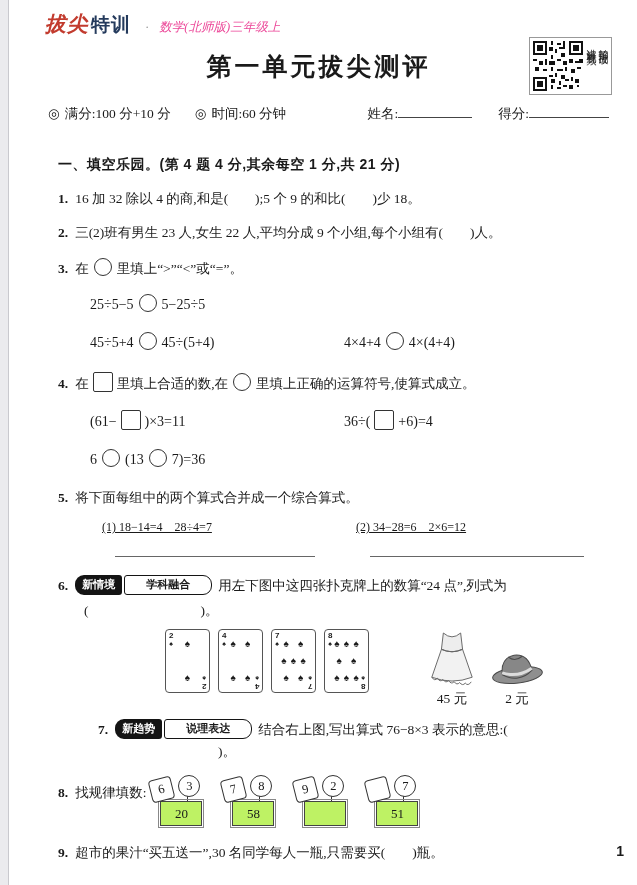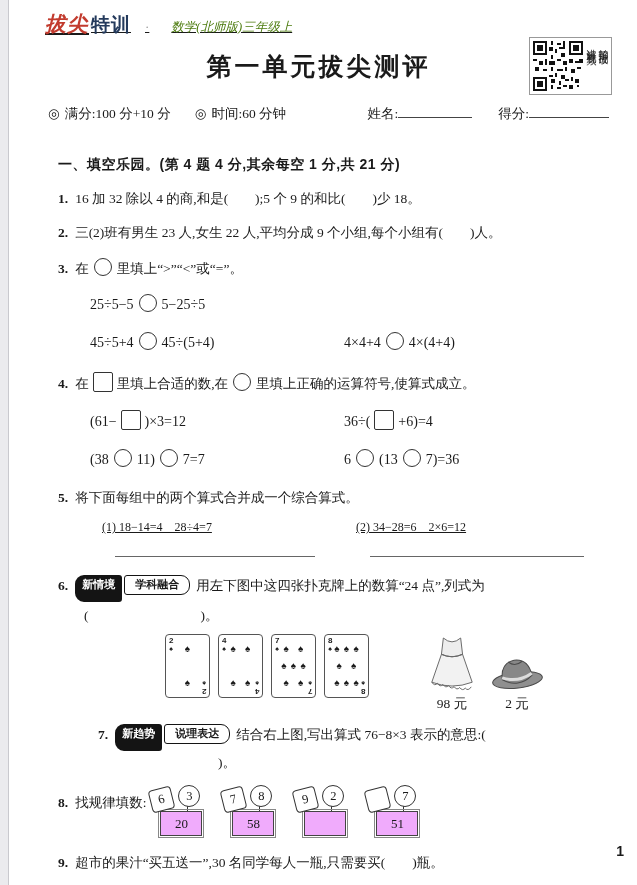--- a/index.html
+++ b/index.html
@@ -1,27 +1,27 @@
 <!DOCTYPE html>
 <html><head>
 <meta charset="utf-8">
 <style>
   html,body{margin:0;padding:0;background:#fff;}
   .page{position:relative;width:637px;height:885px;background:#ffffff;overflow:hidden;
         font-family:"Liberation Serif","DejaVu Serif",serif;color:#1a1a1a;}
   .edge-strip{position:absolute;left:0;top:0;width:8px;height:100%;background:#ebebee;border-right:1px solid #c9c9ce;}
 
   
-  .logo-row{position:absolute;left:45px;top:10px;display:flex;align-items:baseline;text-decoration:underline;}
+  .logo-row{position:absolute;left:45px;top:10px;display:flex;align-items:baseline;}
   .logo-red{font-family:"Liberation Sans","DejaVu Sans",sans-serif;font-weight:bold;font-style:italic;
             font-size:21px;color:#c23b2e;letter-spacing:1px;}
   .logo-dark{font-family:"Liberation Sans","DejaVu Sans",sans-serif;font-weight:bold;
              font-size:19px;color:#243a5c;margin-left:2px;letter-spacing:1px;}
   .logo-dot{color:#999;margin:0 10px 0 14px;font-size:13px;}
-  .edition{font-size:12.5px;color:#4d7c0f;font-style:italic;margin-left:12px;}
+  .edition{font-size:12.5px;color:#ec4899;font-style:italic;}
   .page-title{position:absolute;left:0;top:50px;width:100%;text-align:center;font-size:25px;
               font-weight:bold;letter-spacing:3px;}
   .qr-panel{position:absolute;top:37px;right:25px;border:1px solid #999;background:#fff;
             padding:3px;display:flex;align-items:stretch;gap:3px;}
   .qr-captions{display:flex;gap:2px;}
   .qr-cap{writing-mode:vertical-rl;text-orientation:upright;font-size:10px;line-height:1;
           letter-spacing:2px;color:#222;font-family:"Liberation Sans","DejaVu Sans",sans-serif;}
 
   
   .info-bar{position:absolute;left:48px;right:28px;top:104px;display:flex;align-items:flex-end;
@@ -46,24 +46,24 @@
   .tok-b{display:inline-block;width:18px;height:18px;border:1.5px solid #333;border-radius:2px;
          vertical-align:-4px;margin:0 4px;background:#fff;}
   .pair-row{display:grid;grid-template-columns:254px auto;margin:2px 0 10px 44px;font-size:12px;text-decoration:underline;}
   .ans-lines{display:flex;margin:4px 0 18px 57px;}
   .ans-line{border-bottom:1.5px solid #666;height:10px;}
   .ans-line.l1{width:200px;}
   .ans-line.l2{width:214px;margin-left:55px;}
 
   
   .badge-solid{display:inline-block;background:#141414;color:#fff;border-radius:9px 3px 3px 9px;
-               padding:1px 7px 9px;font-size:11px;font-weight:bold;
+               padding:1px 7px 2px;font-size:11px;font-weight:bold;
                font-family:"Liberation Sans","DejaVu Sans",sans-serif;vertical-align:2px;}
   .badge-outline{display:inline-block;border:1.2px solid #141414;border-radius:3px 9px 9px 3px;
-               padding:0 10px 1px;font-size:11px;font-weight:bold;margin:0 6px 0 2px;
+               padding:0 21px 1px;font-size:11px;font-weight:bold;margin:0 6px 0 2px;
                font-family:"Liberation Sans","DejaVu Sans",sans-serif;vertical-align:2px;}
   .blank-gap{display:inline-block;width:112px;}
   .q6-blank{margin:2px 0 8px 26px;}
   .q7-close{margin:0 0 12px 160px;}
 
   
   .pics-row{display:flex;align-items:flex-start;margin:4px 0 10px 107px;}
   .cards{display:flex;gap:8px;}
   .card{position:relative;width:43px;height:62px;border:1px solid #555;border-radius:4px;background:#fff;}
   .corner{position:absolute;display:flex;flex-direction:column;align-items:center;line-height:1;
@@ -84,21 +84,21 @@
   .q8-label{white-space:nowrap;margin-top:8px;}
   .pgroups{display:flex;gap:12px;margin-left:4px;}
   .pgroup{position:relative;width:60px;height:52px;}
   .psquare{position:absolute;left:0;top:3px;width:21px;height:21px;border:1.5px solid #333;
            border-radius:4px;background:#fff;transform:rotate(-14deg);text-align:center;
            line-height:21px;font-size:12.5px;z-index:2;}
   .pcircle{position:absolute;left:28px;top:0;width:20px;height:20px;border:1.5px solid #333;
            border-radius:50%;background:#fff;text-align:center;line-height:20px;font-size:12.5px;z-index:2;}
   .pstem{position:absolute;left:37px;top:19px;height:7px;border-left:1.5px solid #333;}
   .pbox{position:absolute;left:10px;top:26px;width:40px;height:23px;border:1.2px solid #444;
-        outline:1px solid #888;outline-offset:1.5px;background:#f0abfc;text-align:center;
+        outline:1px solid #888;outline-offset:1.5px;background:#bef264;text-align:center;
         line-height:23px;font-size:13px;}
   .q9{margin-top:16px;}
 
   .page-num{position:absolute;right:13px;bottom:26px;font-family:"Liberation Sans","DejaVu Sans",sans-serif;
             font-weight:bold;font-size:14px;}
 </style>
 </head>
 <body>
 
 <div class="page">
@@ -211,25 +211,24 @@
     </div>
     <div class="expr-row" style="margin-bottom:19px;">
       <span class="expr"><span class="tok-x">45÷5+4</span><span class="tok-c"></span><span class="tok-x">45÷(5+4)</span></span>
       <span class="expr"><span class="tok-x">4×4+4</span><span class="tok-c"></span><span class="tok-x">4×(4+4)</span></span>
     </div>
 
     <div class="q" style="margin-bottom:16px;">
       <span class="qnum">4.</span><span class="expr"><span class="tok-x">在</span><span class="tok-b"></span><span class="tok-x">里填上合适的数,在</span><span class="tok-c"></span><span class="tok-x">里填上正确的运算符号,使算式成立。</span></span>
     </div>
     <div class="expr-row">
-      <span class="expr"><span class="tok-x">(61−</span><span class="tok-b"></span><span class="tok-x">)×3=12</span></span>
+      <span class="expr"><span class="tok-x">(61−</span><span class="tok-b"></span><span class="tok-x">)×3=11</span></span>
       <span class="expr"><span class="tok-x">36÷(</span><span class="tok-b"></span><span class="tok-x">+6)=4</span></span>
     </div>
     <div class="expr-row" style="margin-bottom:18px;">
-      <span class="expr"><span class="tok-x">(38</span><span class="tok-c"></span><span class="tok-x">11)</span><span class="tok-c"></span><span class="tok-x">7=7</span></span>
       <span class="expr"><span class="tok-x">6</span><span class="tok-c"></span><span class="tok-x">(13</span><span class="tok-c"></span><span class="tok-x">7)=36</span></span>
     </div>
 
     <div class="q" style="margin-bottom:10px;">
       <span class="qnum">5.</span><span>将下面每组中的两个算式合并成一个综合算式。</span>
     </div>
     <div class="pair-row">
       <span>(1) 18−14=4　28÷4=7</span>
       <span>(2) 34−28=6　2×6=12</span>
     </div>
@@ -338,21 +337,21 @@
         </div>
       </div>
       <div class="goods">
         <div class="good">
           <svg width="50" height="58" viewBox="0 0 52 60">
             <path d="M17 4 Q26 12 35 4 L37 21 Q26 26 15 21 Z" fill="#ededed" stroke="#666" stroke-width="1"></path>
             <path d="M15 21 L5 50 Q26 58 47 50 L37 21 Q26 26 15 21 Z" fill="#f2f2f2" stroke="#666" stroke-width="1"></path>
             <path d="M15 21 Q26 26 37 21" fill="none" stroke="#666" stroke-width="1"></path>
             <path d="M5 50 q2.9 4.5 5.8 1.1 q2.9 4.5 5.8 1.2 q2.9 4.3 5.8 1.2 q2.9 4.3 5.8 1.1 q2.9 4.2 5.8 0.9 q2.9 4 5.8 0.6 q2.9 3.6 6.2 -1.3" fill="none" stroke="#666" stroke-width="1"></path>
           </svg>
-          <span class="price">98 元</span>
+          <span class="price">45 元</span>
         </div>
         <div class="good">
           <svg width="56" height="40" viewBox="0 0 56 40">
             <g transform="rotate(-7 28 24)">
               <ellipse cx="28" cy="28" rx="25" ry="8" fill="#8f8f8f" stroke="#4a4a4a" stroke-width="1"></ellipse>
               <path d="M13 26 Q13 9 27 8 Q41 8 43 25 Q36 31 28 31 Q20 31 13 26 Z" fill="#878787" stroke="#4a4a4a" stroke-width="1"></path>
               <path d="M21 9 Q27 15 35 10" fill="none" stroke="#4a4a4a" stroke-width="1"></path>
               <path d="M13 24 Q28 31 43 23" fill="none" stroke="#dcdcdc" stroke-width="3"></path>
             </g>
           </svg>

